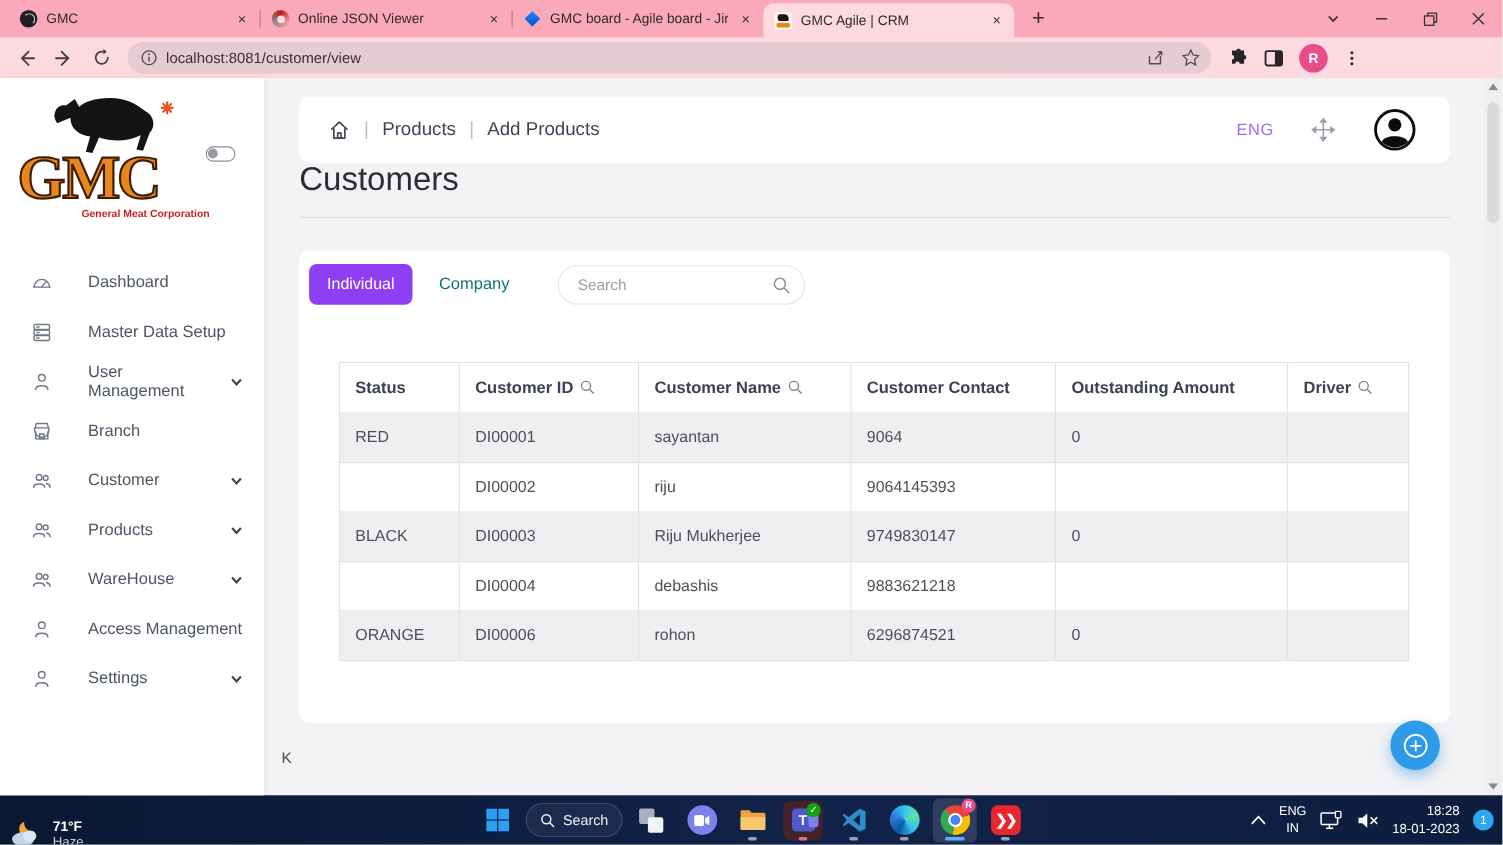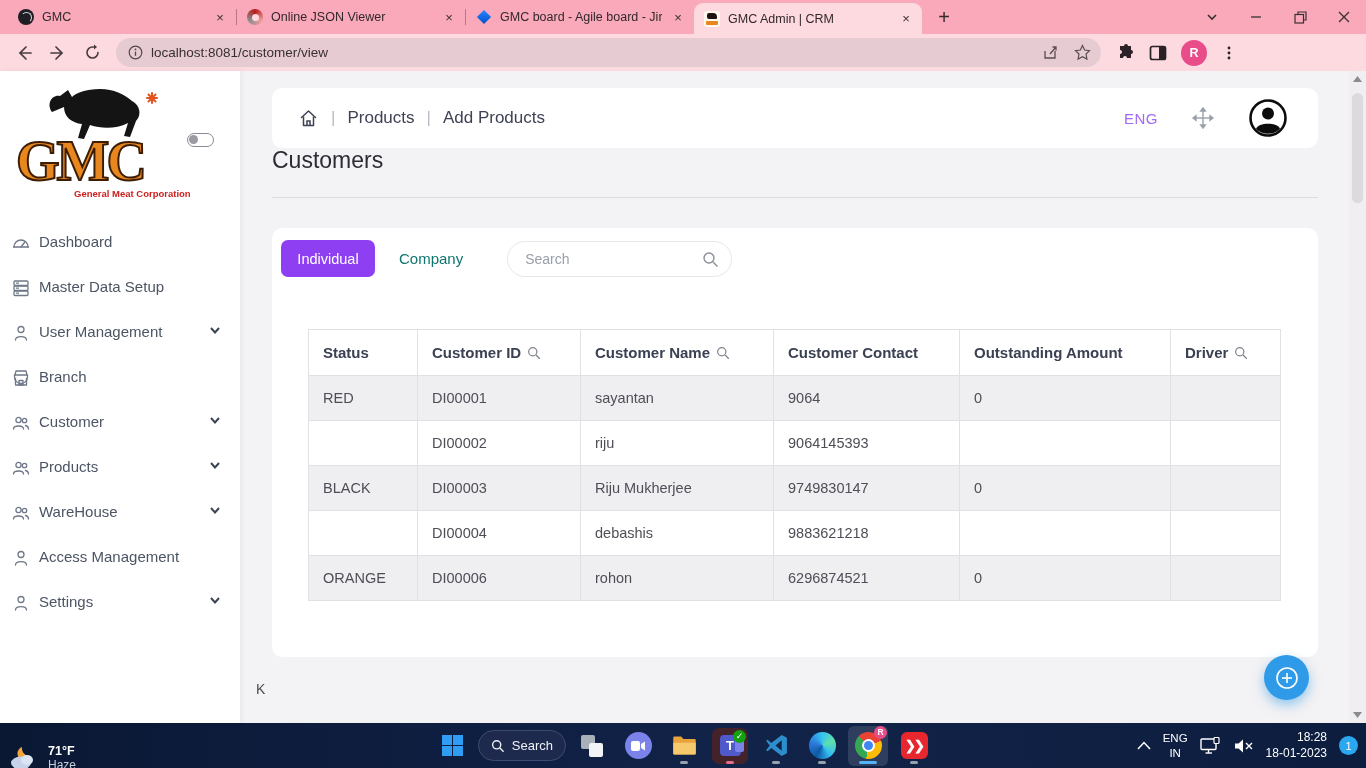--- a/index.html
+++ b/index.html
@@ -35,32 +35,32 @@
   .toolbar-right { display:flex; align-items:center; gap:14px; padding:0 4px 0 10px; }
   .profile-avatar { width:26px; height:26px; border-radius:50%; background:#e84d8a; color:#fff; font-size:12.5px; font-weight:bold; display:flex; align-items:center; justify-content:center; }
 
   
   .page { position:absolute; top:71px; left:0; width:1366px; height:652px; background:#f3f2f4; display:flex; }
   .sidebar { width:240px; background:#fff; box-shadow:2px 0 6px rgba(0,0,0,.05); position:relative; z-index:2; }
   .logo-wrap { padding:14px 0 6px 14px; position:relative; }
   .sb-toggle { position:absolute; right:26px; top:62px; width:27px; height:14px; border:1.5px solid #8a8a94; border-radius:8px; background:#fff; }
   .sb-toggle::after { content:""; position:absolute; left:1px; top:1px; width:9px; height:9px; border-radius:50%; background:#9a9aa2; }
   .menu { list-style:none; margin-top:18px; }
-  .menu li { height:45px; display:flex; padding:0 18px 0 11px; gap:8px; color:#4c5564; font-size:15px; cursor:pointer; }
+  .menu li { height:45px; display:flex; align-items:center; padding:0 18px 0 28px; gap:32px; color:#4c5564; font-size:15px; cursor:pointer; }
   .menu li .lbl { flex:1; }
   .menu svg.mi { width:20px; height:20px; flex:0 0 20px; stroke:#6f7888; fill:none; stroke-width:1.3; stroke-linecap:round; stroke-linejoin:round; }
   .menu svg.chev { width:14px; height:14px; stroke:#3c4352; fill:none; stroke-width:2; }
 
   .main { flex:1; position:relative; }
   .header-card { position:absolute; left:32px; width:1046px; top:17px; height:60px; background:#fff; border-radius:10px; display:flex; align-items:center; padding:0 30px 0 26px; }
   .crumbs { display:flex; align-items:center; gap:10px; font-size:17px; color:#3f4254; }
   .crumb-sep { color:#b9bcc6; font-weight:300; }
   .hdr-right { margin-left:auto; display:flex; align-items:center; gap:34px; }
   .lang { color:#a06af5; font-size:15px; letter-spacing:.5px; }
-  .page-title { position:absolute; left:32px; top:76px; font-size:23px; color:#2c2c34; }
+  .page-title { position:absolute; left:32px; top:76px; font-size:30px; color:#2c2c34; }
   .hr { position:absolute; left:32px; width:1046px; top:126px; border-top:1px solid #dcdce0; }
 
   .content-card { position:absolute; left:32px; width:1046px; top:157px; height:429px; background:#fff; border-radius:10px; }
   .filter-row { position:absolute; top:12px; left:9px; display:flex; align-items:center; }
   .btn-individual { width:94px; height:37px; border:none; border-radius:7px; background:#8e3ff2; color:#fff; font-size:14.5px; font-family:inherit; }
   .btn-company { margin-left:24px; border:none; background:none; color:#0f766e; font-size:15px; font-family:inherit; }
   .search-wrap { position:relative; margin-left:44px; }
   .search-input { width:225px; height:36px; border:1px solid #e7e7eb; border-radius:18px; padding:0 40px 0 17px; font-size:14px; color:#444; font-family:inherit; outline:none; }
   .search-input::placeholder { color:#9aa0ab; }
   .search-wrap svg { position:absolute; right:13px; top:10px; }
@@ -125,21 +125,21 @@
       <span class="close">×</span>
     </div>
     <div class="tab-sep"></div>
     <div class="tab">
       <span class="favicon fav-jira"></span>
       <span class="title">GMC board - Agile board - Jira</span>
       <span class="close">×</span>
     </div>
     <div class="tab active">
       <span class="favicon fav-gmc"></span>
-      <span class="title">GMC Admin | CRM</span>
+      <span class="title">GMC Agile | CRM</span>
       <span class="close">×</span>
     </div>
     <div class="newtab">+</div>
     <div class="win-controls">
       <div class="win-btn">
         <svg width="14" height="14" viewBox="0 0 14 14">
             <polyline points="3,5 7,9 11,5" fill="none" stroke="#3a3034" stroke-width="1.6"></polyline>
           </svg>
       </div>
       <div class="win-btn">

